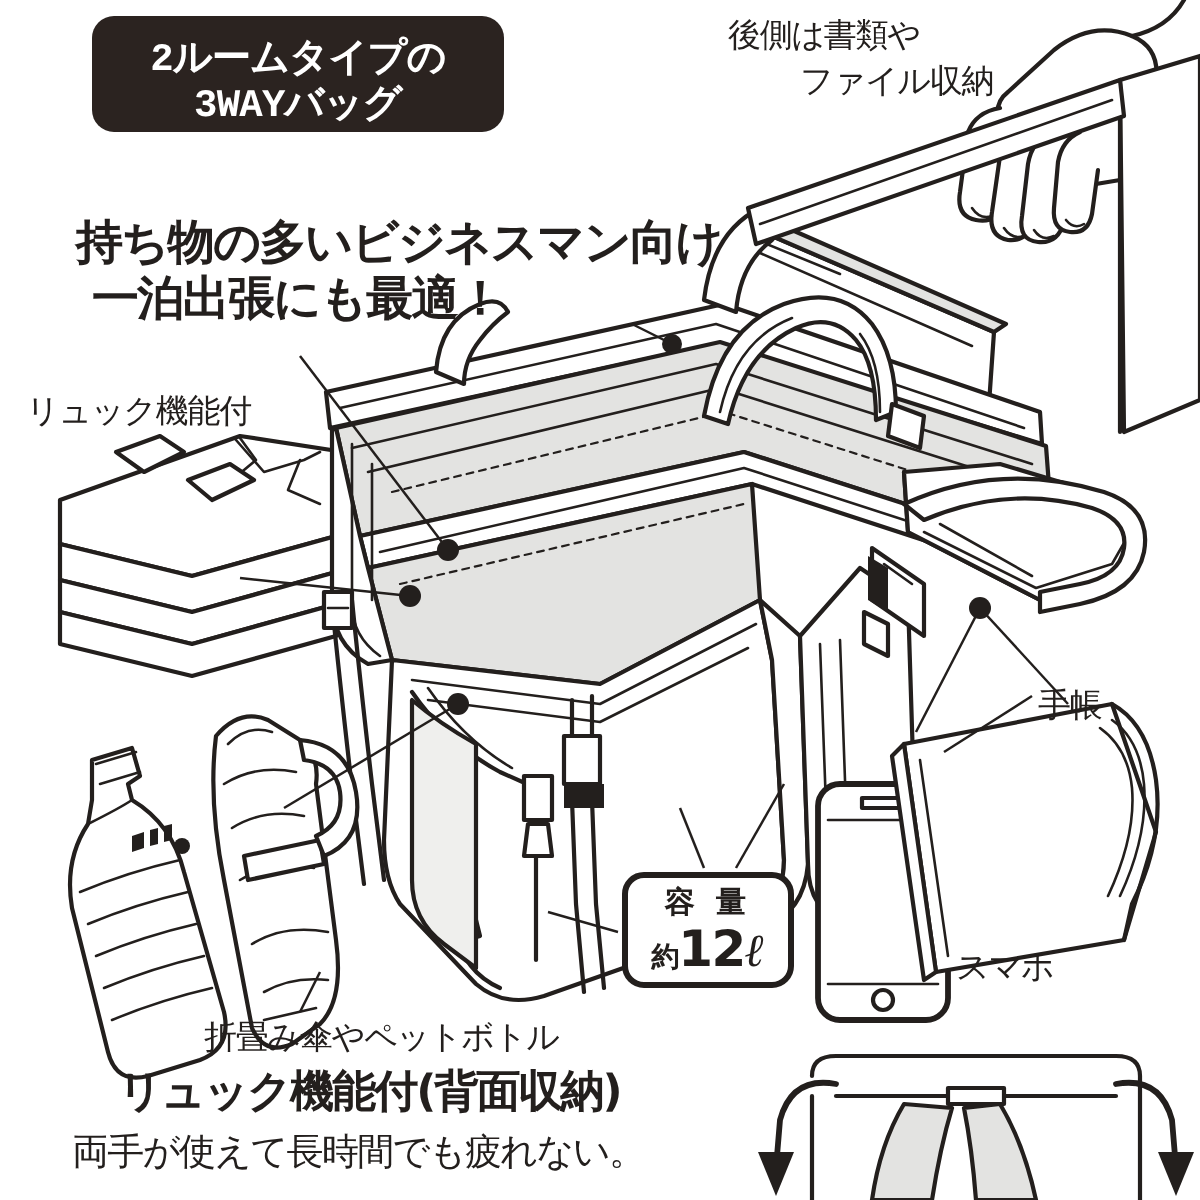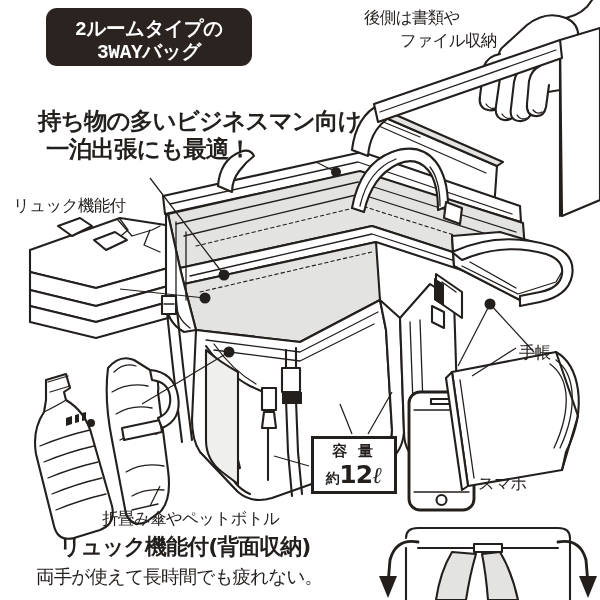--- a/index.html
+++ b/index.html
@@ -82,21 +82,21 @@
   .lab-umb   { left: 102px; top: 509px; }
 
   
   .cap-pill {
     position: absolute;
     left: 311px;
     top: 436px;
     width: 80px;
     height: 52px;
     border: 3.5px solid #231f1d;
-    border-radius: 0;
+    border-radius: 11px;
     background: #ffffff;
   }
   .cap-pill .cap-top {
     position: absolute;
     left: 0; top: 3px;
     width: 80px;
     text-align: center;
     font-size: 15px;
     font-weight: bold;
     letter-spacing: 0.18em;

